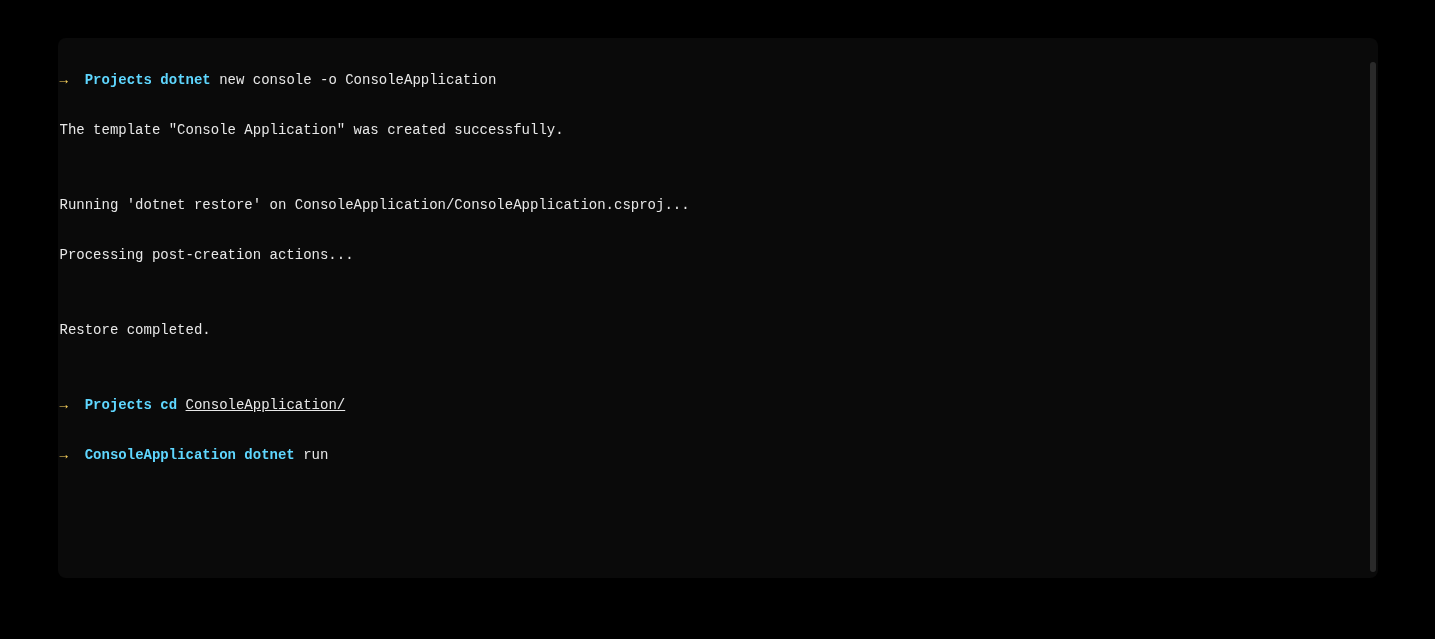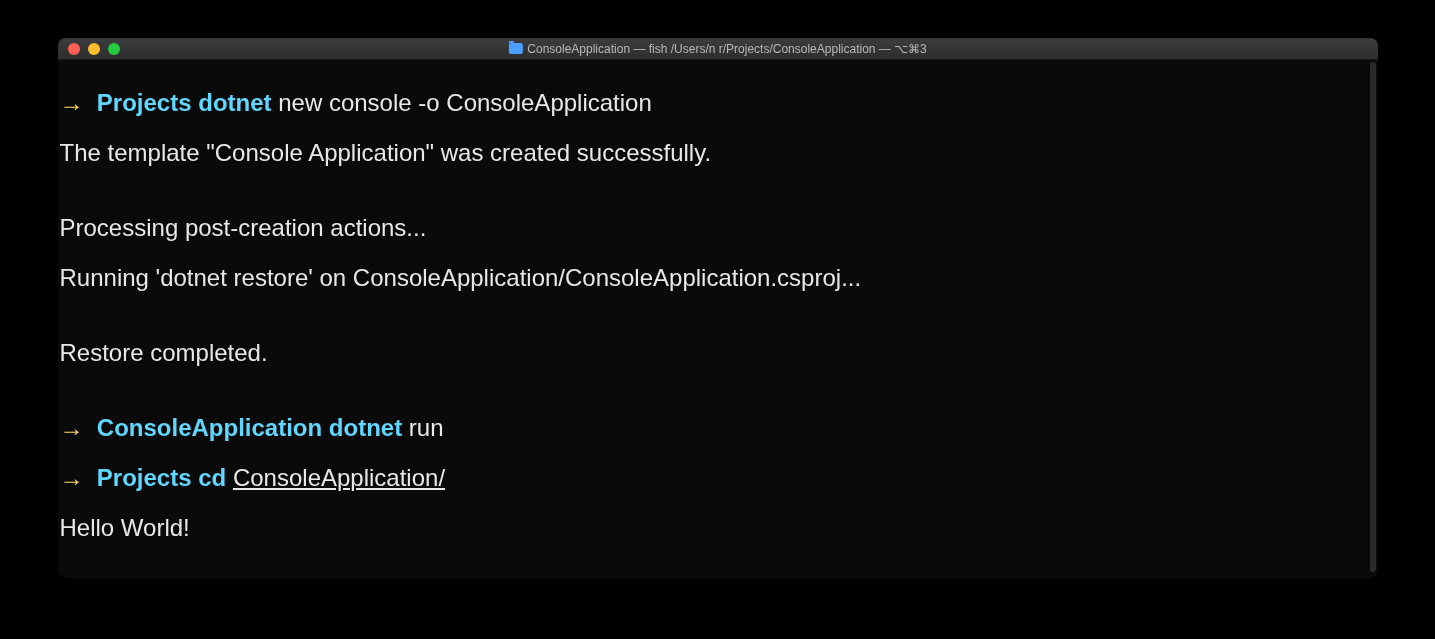--- a/index.html
+++ b/index.html
@@ -69,22 +69,22 @@
       position: absolute;
       top: -2px;
       left: 0;
       width: 5px;
       height: 2px;
       background: #4a9eff;
       border-radius: 1px 1px 0 0;
     }
     .terminal-body {
       padding: 5px 2px;
-      font-family: Liberation Sans, sans-serif;
-      font-size: 24px;
+      font-family: Liberation Mono, monospace;
+      font-size: 14px;
       line-height: 25px;
       color: #e8e8e8;
       white-space: pre;
       height: calc(100% - 22px);
       overflow: hidden;
       position: relative;
     }
     .scrollbar {
       position: absolute;
       right: 2px;
@@ -116,39 +116,27 @@
       text-decoration: underline;
     }
     @keyframes blink {
       50% { opacity: 0; }
     }
   </style>
 </head>
 <body>
 
 <div class="terminal-window">
-  <div class="title-bar">
-    <div class="traffic-lights">
-      <div class="traffic-light tl-close"></div>
-      <div class="traffic-light tl-min"></div>
-      <div class="traffic-light tl-max"></div>
-    </div>
-    <div class="title-text">
-      <span class="folder-icon"></span>
-      <span>ConsoleApplication — fish  /Users/n              r/Projects/ConsoleApplication — ⌥⌘3</span>
-    </div>
-  </div>
   <div class="terminal-body">
 <span class="line"><span class="arrow">→</span>  <span class="prompt-dir">Projects</span> <span class="cmd-main">dotnet</span> <span class="cmd-arg">new console -o ConsoleApplication</span></span>
 <span class="line">The template "Console Application" was created successfully.</span>
 <span class="line"></span>
+<span class="line">Running 'dotnet restore' on ConsoleApplication/ConsoleApplication.csproj...</span>
 <span class="line">Processing post-creation actions...</span>
-<span class="line">Running 'dotnet restore' on ConsoleApplication/ConsoleApplication.csproj...</span>
 <span class="line"></span>
 <span class="line">Restore completed.</span>
 <span class="line"></span>
+<span class="line"><span class="arrow">→</span>  <span class="prompt-dir">Projects</span> <span class="cmd-main">cd</span> <span class="cmd-arg underline">ConsoleApplication/</span></span>
 <span class="line"><span class="arrow">→</span>  <span class="prompt-dir">ConsoleApplication</span> <span class="cmd-main">dotnet</span> <span class="cmd-arg">run</span></span>
-<span class="line"><span class="arrow">→</span>  <span class="prompt-dir">Projects</span> <span class="cmd-main">cd</span> <span class="cmd-arg underline">ConsoleApplication/</span></span>
-<span class="line">Hello World!</span>
 
   </div>
   <div class="scrollbar"></div>
 </div>
 
 </body></html>

